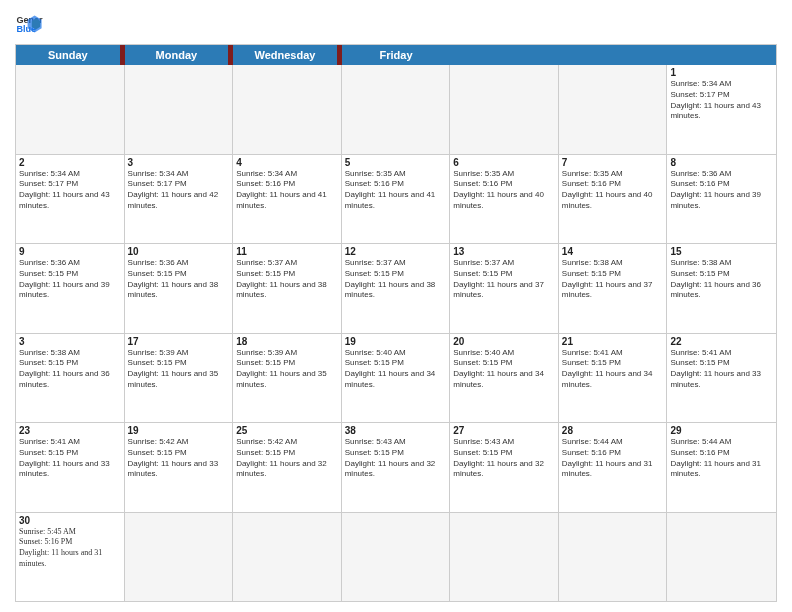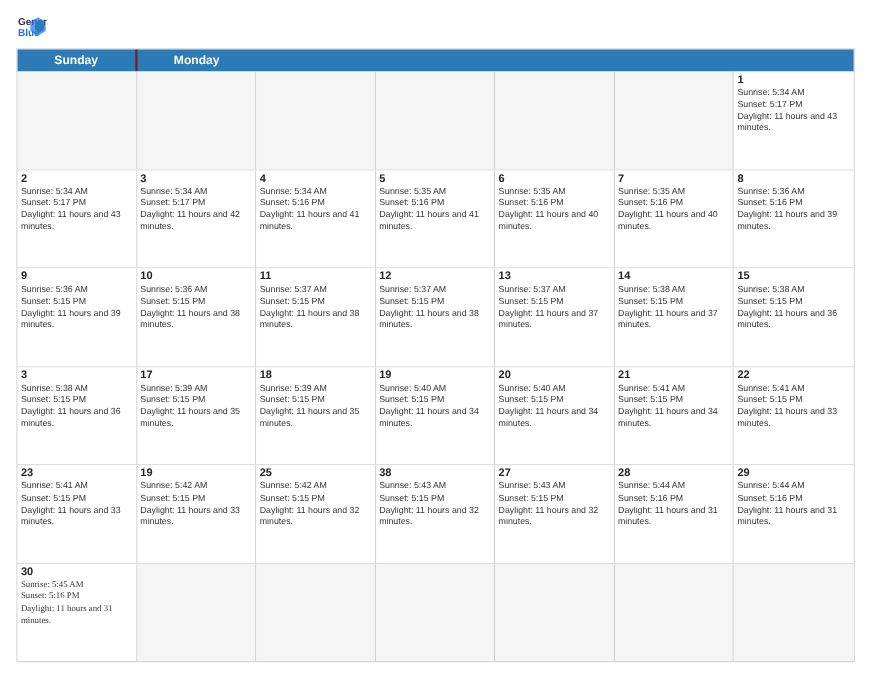--- a/index.html
+++ b/index.html
@@ -64,21 +64,21 @@
       display: grid;
       grid-template-columns: repeat(7, 1fr);
       background: #2c7bb6;
     }
     .cal-header .day-name {
       color: #fff;
       font-size: 11px;
       font-weight: bold;
       text-align: center;
       padding: 4px 2px;
-      border-right: 2px solid #7f1d1d;
+      border-right: 5px solid #7f1d1d;
     }
     .cal-header .day-name:last-child {
       border-right: none;
     }
     .cal-body {
       flex: 1;
       display: flex;
       flex-direction: column;
     }
     .cal-row {
@@ -140,20 +140,22 @@
     <div class="title-block">
       <h1></h1>
       <div class="subtitle"></div>
     </div>
   </div>
 
   <div class="calendar">
     <div class="cal-header">
     <div class="day-name">Sunday</div>
         <div class="day-name">Monday</div>
+        <div class="day-name">Wednesday</div>
+        <div class="day-name">Friday</div>
       </div>
     <div class="cal-body">
     <div class="cal-row">
           <div class="cal-cell empty"></div>
           <div class="cal-cell empty"></div>
           <div class="cal-cell empty"></div>
           <div class="cal-cell empty"></div>
           <div class="cal-cell empty"></div>
           <div class="cal-cell empty"></div>
           <div class="cal-cell">

